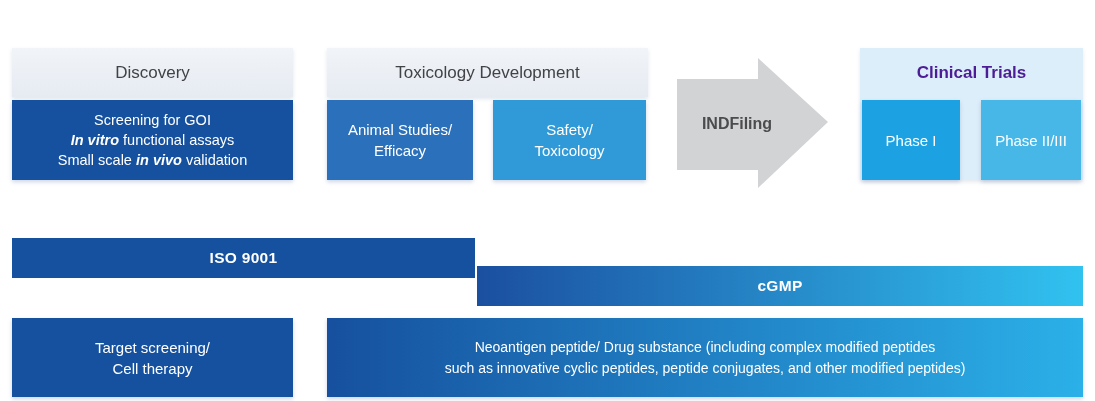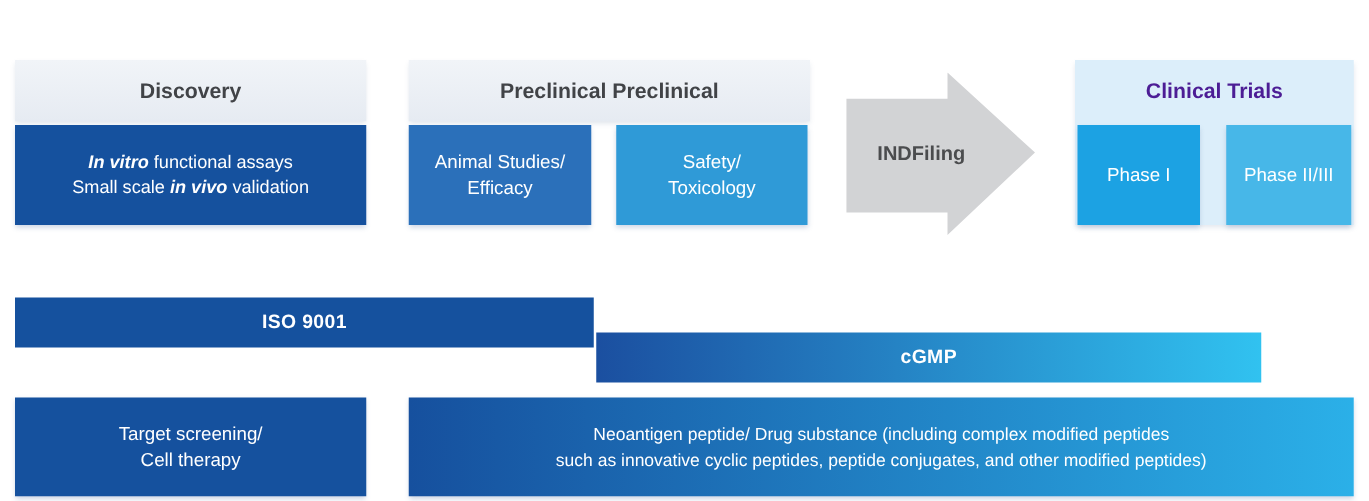--- a/index.html
+++ b/index.html
@@ -23,21 +23,21 @@
     font-size: 17px;
     font-weight: bold;
     color: #414347;
     letter-spacing: 0.2px;
   }
 
   .stage-header {
     top: 48px; height: 49px;
     background: linear-gradient(to bottom, #f1f4f8, #e6ebf2);
     display: flex; align-items: center; justify-content: center;
-    font-size: 17px; font-weight: bold; color: #414347;
+    font-size: 17px; font-weight: normal; color: #414347;
     box-shadow: 0 2px 4px rgba(120,140,170,0.22);
   }
 
   .blue-box {
     display: flex; flex-direction: column;
     align-items: center; justify-content: center;
     color: #ffffff; text-align: center;
     box-shadow: 0 2px 4px rgba(90,120,170,0.3);
   }
 
@@ -87,21 +87,21 @@
 
   .iso-bar {
     left: 12px; top: 218px; width: 463px; height: 40px;
     background: #15519e;
     display: flex; align-items: center; justify-content: center;
     color: #ffffff; font-size: 15.5px; font-weight: bold;
     letter-spacing: 0.3px;
     margin-top: 20px;
   }
   .cgmp-bar {
-    left: 477px; top: 266px; width: 532px; height: 40px;
+    left: 477px; top: 266px; width: 606px; height: 40px;
     background: linear-gradient(to right, #1b4fa0, #31c2f0);
     display: flex; align-items: center; justify-content: center;
     color: #ffffff; font-size: 15.5px; font-weight: bold;
     letter-spacing: 0.3px;
   }
 
   .target-box {
     left: 12px; top: 318px; width: 281px; height: 79px;
     background: #15519e;
     font-size: 15px; line-height: 21px;
@@ -118,24 +118,27 @@
 </head>
 <body>
 
 <div class="canvas">
 
 
   <div class="abs stage-header" style="left:12px; width:281px;">
     <span>Discovery</span>
   </div>
   <div class="abs stage-header" style="left:327px; width:321px;">
-    <span>Preclinical Preclinical</span>
+    <span>Toxicology Development</span>
   </div>
 
   <div class="abs blue-box discovery-box">
+    <span class="line">
+      <span>Screening for GOI</span>
+    </span>
     <span class="line">
       <span class="ital">In vitro</span><span> functional assays</span>
     </span>
     <span class="line">
       <span>Small scale </span><span class="ital">in vivo</span><span> validation</span>
     </span>
   </div>
 
   <div class="abs blue-box animal-box">
     <span class="line">Animal Studies/</span>

